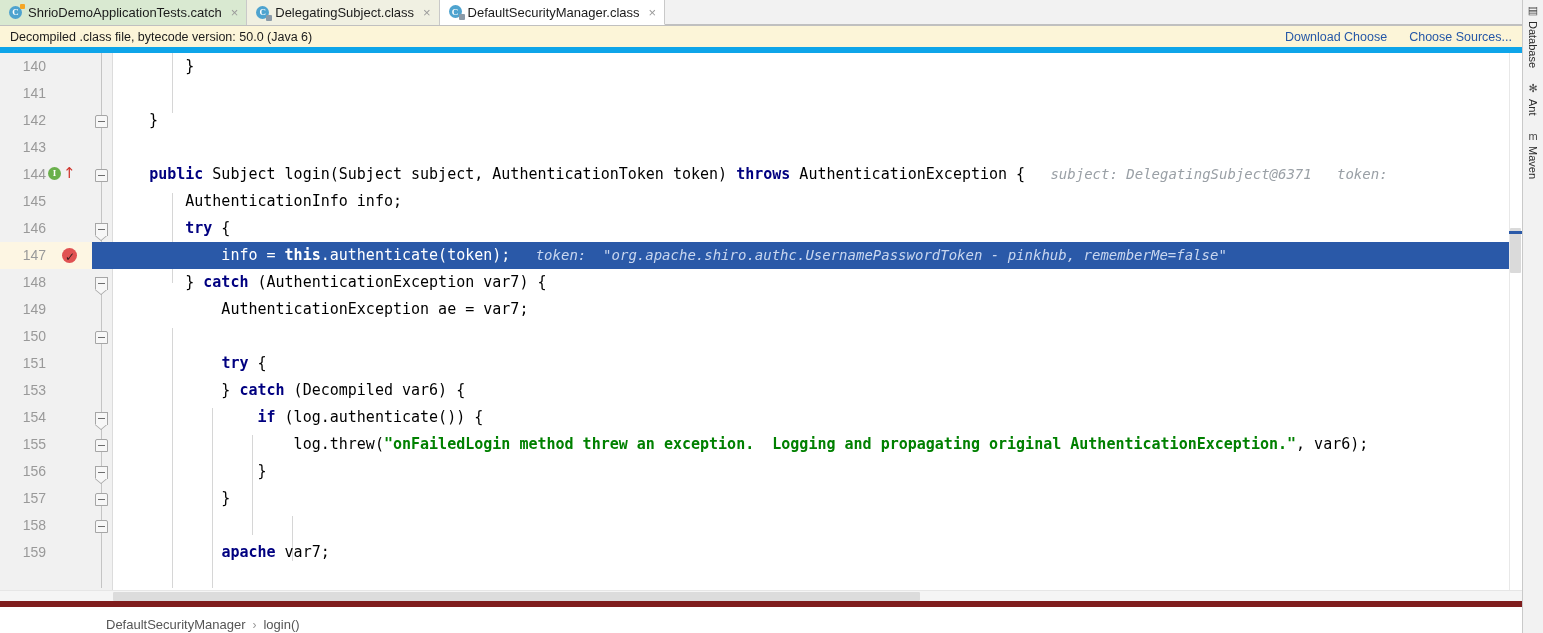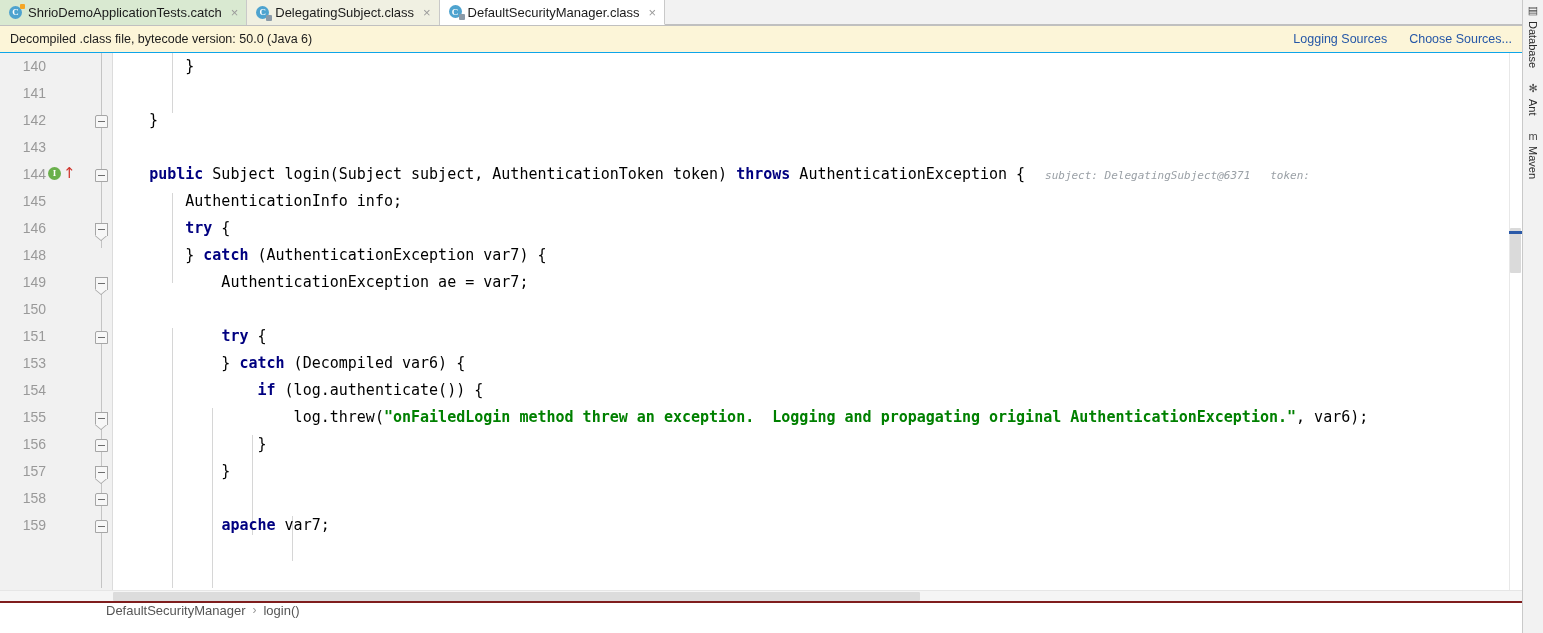--- a/index.html
+++ b/index.html
@@ -58,21 +58,21 @@
     width: 6px; height: 6px; border-radius: 1px; background: #8a9aa8;
   }
   .cicon.test .badge2 {
     position: absolute; right: -2px; top: -2px;
     width: 5px; height: 5px; background: #f5a623; border-radius: 1px;
   }
 
   
   .notifbar {
     height: 27px; width: 100%; background: #fcf5d8;
-    border-bottom: 1px solid #0ea5e9;
+    border-bottom: 6px solid #0ea5e9;
     display: flex; align-items: center; padding: 0 10px 0 10px;
     font-size: 12.5px; color: #1b1b1b;
   }
   .notif-msg { flex: 0 0 auto; }
   .notif-spacer { flex: 1; }
   .notif-link {
     color: #2557a7; font-size: 12.5px; margin-left: 22px;
     text-decoration: none; cursor: pointer;
   }
 
@@ -109,21 +109,21 @@
   .line.sel .code, .line.sel .code * { color: #ffffff !important; }
   .line.brk .num-bg {
     position: absolute; left: 0; top: 0; width: 92px; height: 27px;
     background: #fdf6e3;
   }
   .line.brk .num { color: #999999; z-index: 2; }
 
   
   .kw   { color: #000080; font-weight: bold; }
   .str  { color: #008000; font-weight: bold; }
-  .hint { color: #9aa0a6; font-style: italic; font-size: 11px; }
+  .hint { color: #9aa0a6; font-style: italic; font-size: 14px; }
   .line.sel .hint { color: #c8d6ef !important; font-style: italic; }
 
   
   .g-impl {
     position: absolute; left: 48px; top: 6px;
     width: 13px; height: 13px; border-radius: 50%; background: #6ab04c;
     color: #ffffff; font-size: 9px; font-weight: bold;
     display: flex; align-items: center; justify-content: center;
     font-family: "Liberation Serif", serif;
   }
@@ -180,22 +180,22 @@
     background: #f5f5f5; border-top: 1px solid #e6e6e6;
   }
   .hthumb {
     position: absolute; top: 1px; height: 9px;
     background: #dcdcdc; border-radius: 1px;
   }
 
   
   .crumbbar {
     position: relative; height: 31px; width: 100%;
-    background: #ffffff; border-top: 2px solid #7f1d1d;
-    display: flex; align-items: flex-start; padding-left: 106px;
+    background: #ffffff; border-top: 6px solid #7f1d1d;
+    display: flex; align-items: flex-end; padding-left: 106px;
     font-size: 13px; color: #555555;
   }
   .crumb { cursor: default; }
   .crumb-sep { color: #999999; margin: 0 7px; font-size: 12px; }
   .crumb.leaf { color: #555555; }
 </style>
 </head>
 <body>
 
 <div id="app">
@@ -226,21 +226,21 @@
         </span>
         <span>DefaultSecurityManager.class</span>
         <span class="tab-close">×</span>
       </div>
       <div class="tabbar-filler"></div>
     </div>
 
     <div class="notifbar">
       <span class="notif-msg">Decompiled .class file, bytecode version: 50.0 (Java 6)</span>
       <span class="notif-spacer"></span>
-      <span class="notif-link">Logging Sources</span>
+      <span class="notif-link">Download Choose</span>
       <span class="notif-link">Choose Sources...</span>
     </div>
 
     <div class="editor">
       <div class="gutter"></div>
       <div class="foldstrip"></div>
 
       <div class="fold-vline" style="top:0px;height:195px;"></div>
       <div class="fold-vline" style="top:228px;height:47px;"></div>
       <div class="fold-vline" style="top:275px;height:260px;"></div>
@@ -264,20 +264,21 @@
       <div class="foldmark open" style="top:467px;"></div>
 
       <div class="lines" id="lines-container">
           <div class="line"><span class="num">140</span><span class="code"><span>        }</span></span></div>
           <div class="line"><span class="num">141</span><span class="code"><span></span></span></div>
           <div class="line"><span class="num">142</span><span class="code"><span>    }</span></span></div>
           <div class="line"><span class="num">143</span><span class="code"><span></span></span></div>
           <div class="line"><span class="num">144</span><span class="g-impl">I</span><span class="g-arrow">↑</span><span class="code"><span>    </span><span class="kw">public</span><span> Subject login(Subject subject, AuthenticationToken token) </span><span class="kw">throws</span><span> AuthenticationException {</span><span class="hint">   subject: DelegatingSubject@6371   token:</span></span></div>
           <div class="line"><span class="num">145</span><span class="code"><span>        AuthenticationInfo info;</span></span></div>
           <div class="line"><span class="num">146</span><span class="code"><span>        </span><span class="kw">try</span><span> {</span></span></div>
+          <div class="line sel brk"><div class="num-bg"></div><span class="num">147</span><span class="g-brkpt"></span><span class="code"><span>            info = </span><span class="kw">this</span><span>.authenticate(token);</span><span class="hint">   token:  "org.apache.shiro.authc.UsernamePasswordToken - pinkhub, rememberMe=false"</span></span></div>
           <div class="line"><span class="num">148</span><span class="code"><span>        } </span><span class="kw">catch</span><span> (AuthenticationException var7) {</span></span></div>
           <div class="line"><span class="num">149</span><span class="code"><span>            AuthenticationException ae = var7;</span></span></div>
           <div class="line"><span class="num">150</span><span class="code"><span></span></span></div>
           <div class="line"><span class="num">151</span><span class="code"><span>            </span><span class="kw">try</span><span> {</span></span></div>
           <div class="line"><span class="num">153</span><span class="code"><span>            } </span><span class="kw">catch</span><span> (Decompiled var6) {</span></span></div>
           <div class="line"><span class="num">154</span><span class="code"><span>                </span><span class="kw">if</span><span> (log.authenticate()) {</span></span></div>
           <div class="line"><span class="num">155</span><span class="code"><span>                    log.threw(</span><span class="str">"onFailedLogin method threw an exception.  Logging and propagating original AuthenticationException."</span><span>, var6);</span></span></div>
           <div class="line"><span class="num">156</span><span class="code"><span>                }</span></span></div>
           <div class="line"><span class="num">157</span><span class="code"><span>            }</span></span></div>
           <div class="line"><span class="num">158</span><span class="code"><span></span></span></div>

